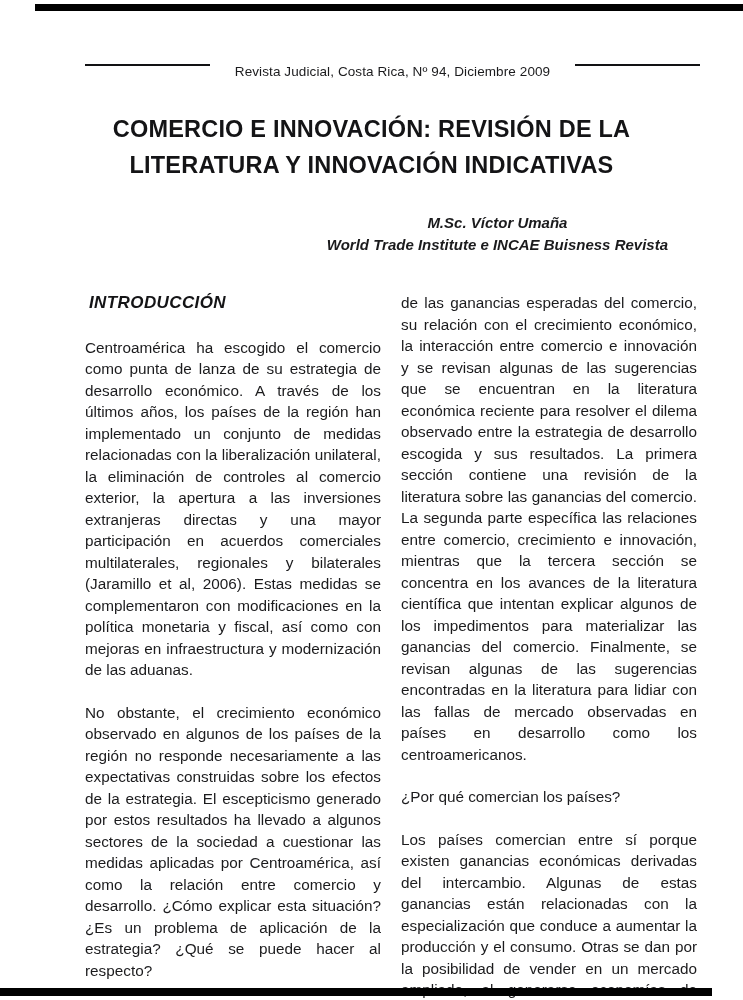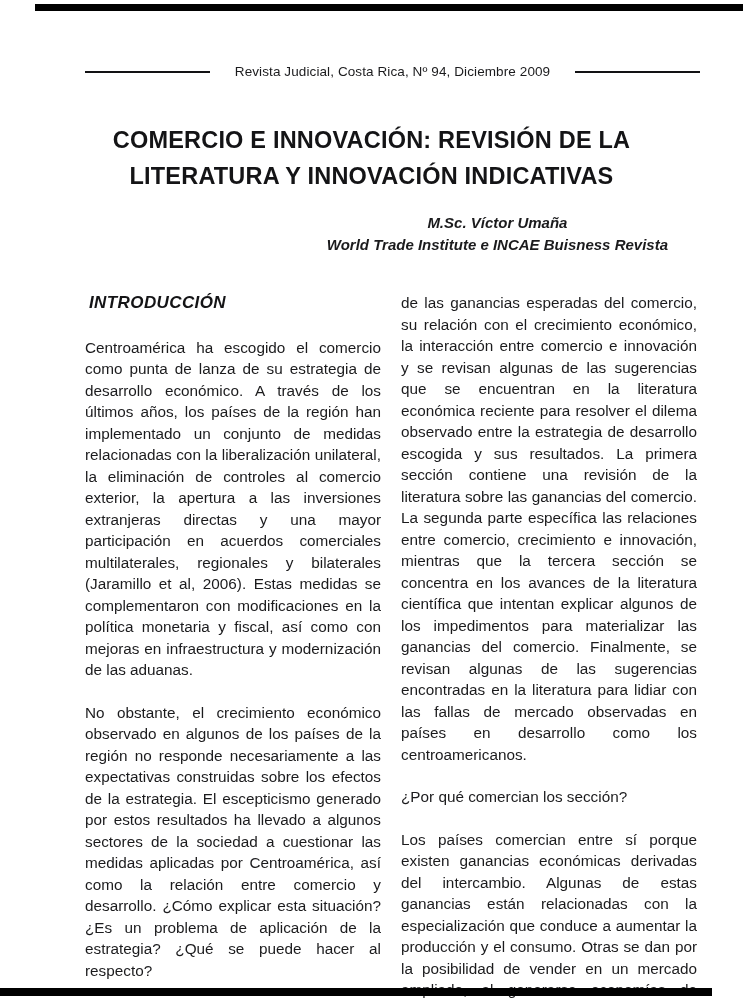--- a/index.html
+++ b/index.html
@@ -38,21 +38,20 @@
     height: 8px;
     background: #000000;
   }
   
   .journal-header {
     position: absolute;
     top: 64px;
     left: 85px;
     right: 43px;
     display: flex;
-    align-items: center;
     gap: 25px;
     font-size: 13.5px;
     letter-spacing: 0.1px;
     white-space: nowrap;
   }
   .journal-header .rule {
     flex: 1 1 auto;
     height: 2px;
     background: #121214;
   }
@@ -61,21 +60,20 @@
     position: absolute;
     top: 111px;
     left: 0;
     right: 0;
     text-align: center;
     font-weight: bold;
     font-size: 23.5px;
     line-height: 36px;
     letter-spacing: 0.2px;
     color: #141416;
-    margin-top: 11px;
   }
   
   .author-block {
     position: absolute;
     top: 212px;
     right: 75px;
     text-align: center;
     font-weight: bold;
     font-style: italic;
     font-size: 15px;
@@ -137,20 +135,20 @@
 
   <div class="columns">
     <div class="col">
       <h2 class="section-heading">INTRODUCCIÓN</h2>
       <p>Centroamérica ha escogido el comercio como punta de lanza de su estrategia de desarrollo económico. A través de los últimos años, los países de la región han implementado un conjunto de medidas relacionadas con la liberalización unilateral, la eliminación de controles al comercio exterior, la apertura a las inversiones extranjeras directas y una mayor participación en acuerdos comerciales multilaterales, regionales y bilaterales (Jaramillo et al, 2006). Estas medidas se complementaron con modificaciones en la política monetaria y fiscal, así como con mejoras en infraestructura y modernización de las aduanas.</p>
       <p>No obstante, el crecimiento económico observado en algunos de los países de la región no responde necesariamente a las expectativas construidas sobre los efectos de la estrategia. El escepticismo generado por estos resultados ha llevado a algunos sectores de la sociedad a cuestionar las medidas aplicadas por Centroamérica, así como la relación entre comercio y desarrollo. ¿Cómo explicar esta situación? ¿Es un problema de aplicación de la estrategia? ¿Qué se puede hacer al respecto?</p>
 
     </div>
     <div class="col">
       <p>de las ganancias esperadas del comercio, su relación con el crecimiento económico, la interacción entre comercio e innovación y se revisan algunas de las sugerencias que se encuentran en la literatura económica reciente para resolver el dilema observado entre la estrategia de desarrollo escogida y sus resultados. La primera sección contiene una revisión de la literatura sobre las ganancias del comercio. La segunda parte específica las relaciones entre comercio, crecimiento e innovación, mientras que la tercera sección se concentra en los avances de la literatura científica que intentan explicar algunos de los impedimentos para materializar las ganancias del comercio. Finalmente, se revisan algunas de las sugerencias encontradas en la literatura para lidiar con las fallas de mercado observadas en países en desarrollo como los centroamericanos.</p>
-      <p class="subquestion">¿Por qué comercian los sección?</p>
+      <p class="subquestion">¿Por qué comercian los países?</p>
       <p>Los países comercian entre sí porque existen ganancias económicas derivadas del intercambio. Algunas de estas ganancias están relacionadas con la especialización que conduce a aumentar la producción y el consumo. Otras se dan por la posibilidad de vender en un mercado ampliado, al generarse economías de escala que permite a las empresas una reducción de sus costos promedios de producción y trasladarla al</p>
     </div>
   </div>
 
   <div class="bar-bottom"></div>
 
 </div>
 
 </body></html>

